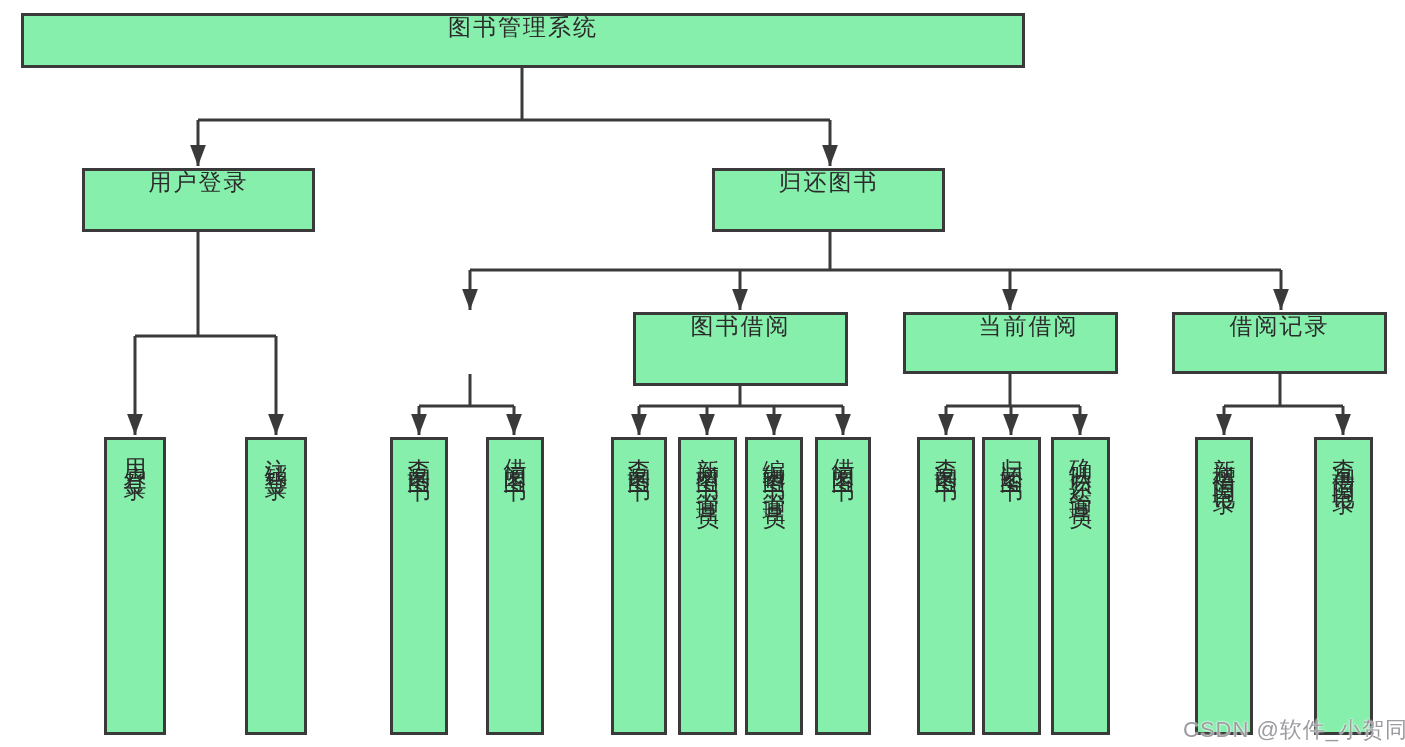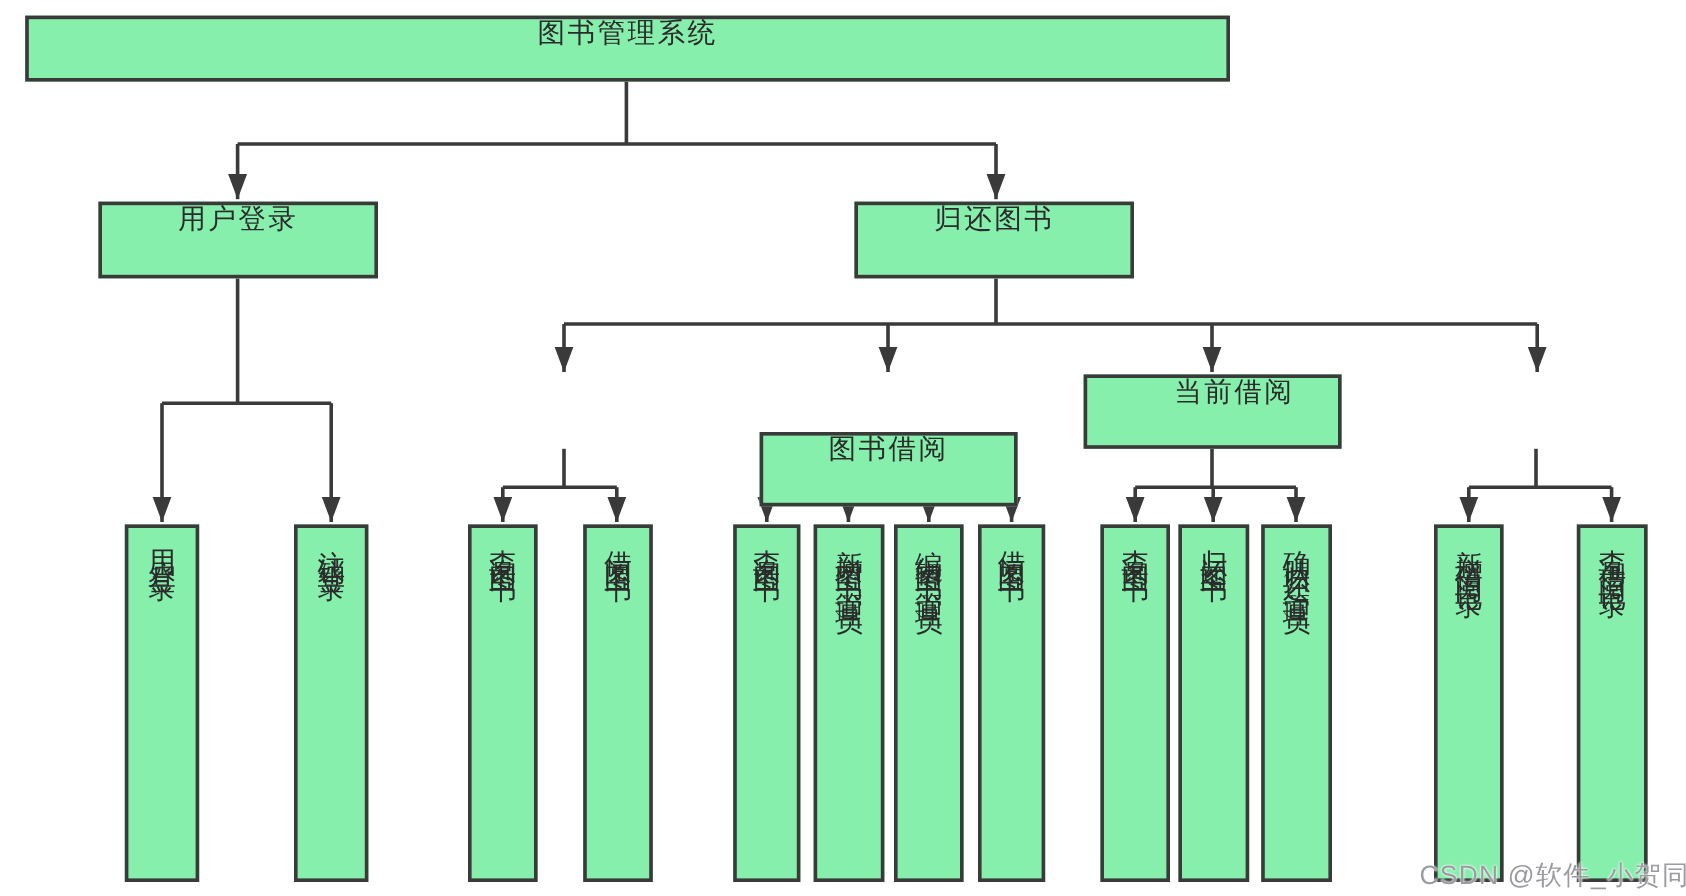--- a/index.html
+++ b/index.html
@@ -105,25 +105,28 @@
     <span class="hlabel">图书管理系统</span>
   </div>
 
   <div class="node" style="left:82px;top:168px;width:233px;height:64px;">
     <span class="hlabel">用户登录</span>
   </div>
   <div class="node" style="left:712px;top:168px;width:233px;height:64px;">
     <span class="hlabel">归还图书</span>
   </div>
 
-  <div class="node" style="left:633px;top:312px;width:215px;height:62px;margin-top:48px;">
+  <div class="node" style="left:633px;top:312px;width:215px;height:74px;">
     <span class="hlabel">图书借阅</span>
   </div>
   <div class="node" style="left:903px;top:312px;width:215px;height:62px;padding-left:36px;">
     <span class="hlabel">当前借阅</span>
+  </div>
+  <div class="node" style="left:1172px;top:312px;width:215px;height:62px;">
+    <span class="hlabel">借阅记录</span>
   </div>
 
   <div class="node leaf" style="left:104px;top:437px;width:62px;height:298px;">
     <span class="vlabel">用户登录</span>
   </div>
   <div class="node leaf" style="left:245px;top:437px;width:62px;height:298px;">
     <span class="vlabel">注销登录</span>
   </div>
 
   <div class="node leaf" style="left:390px;top:437px;width:58px;height:298px;">

